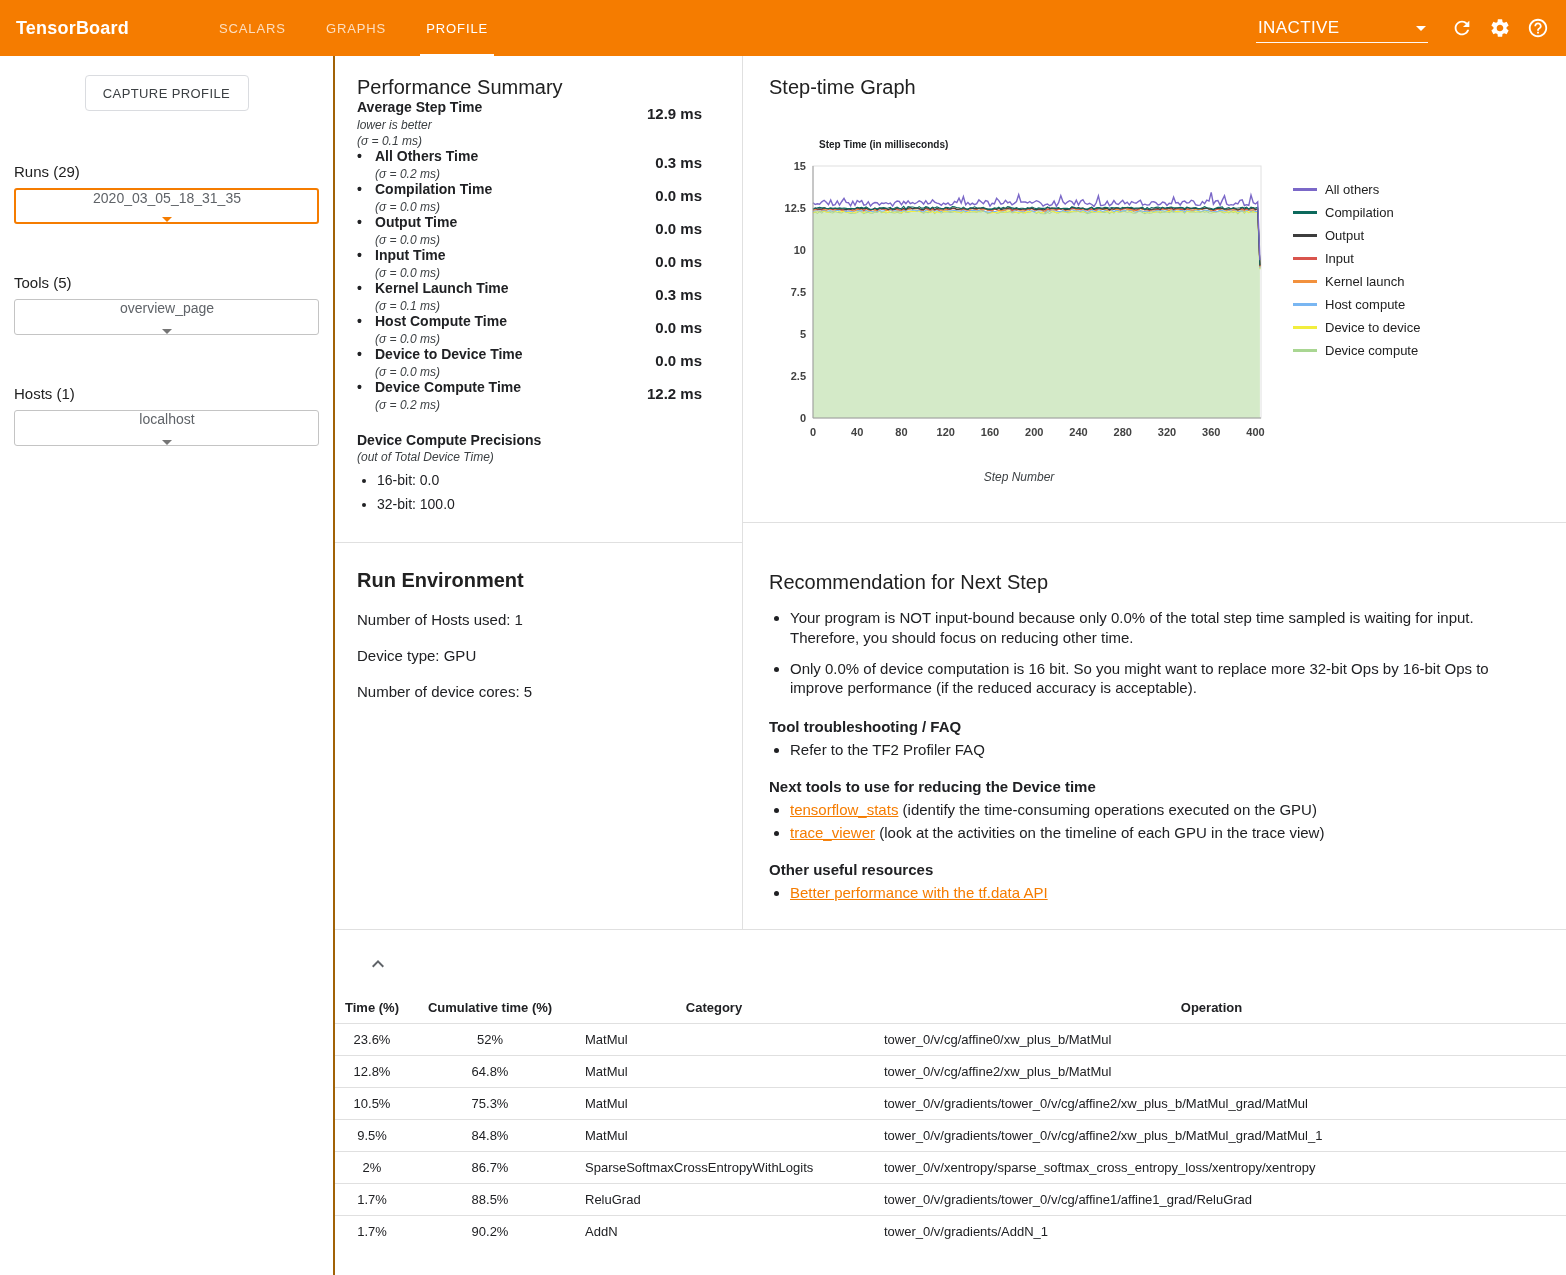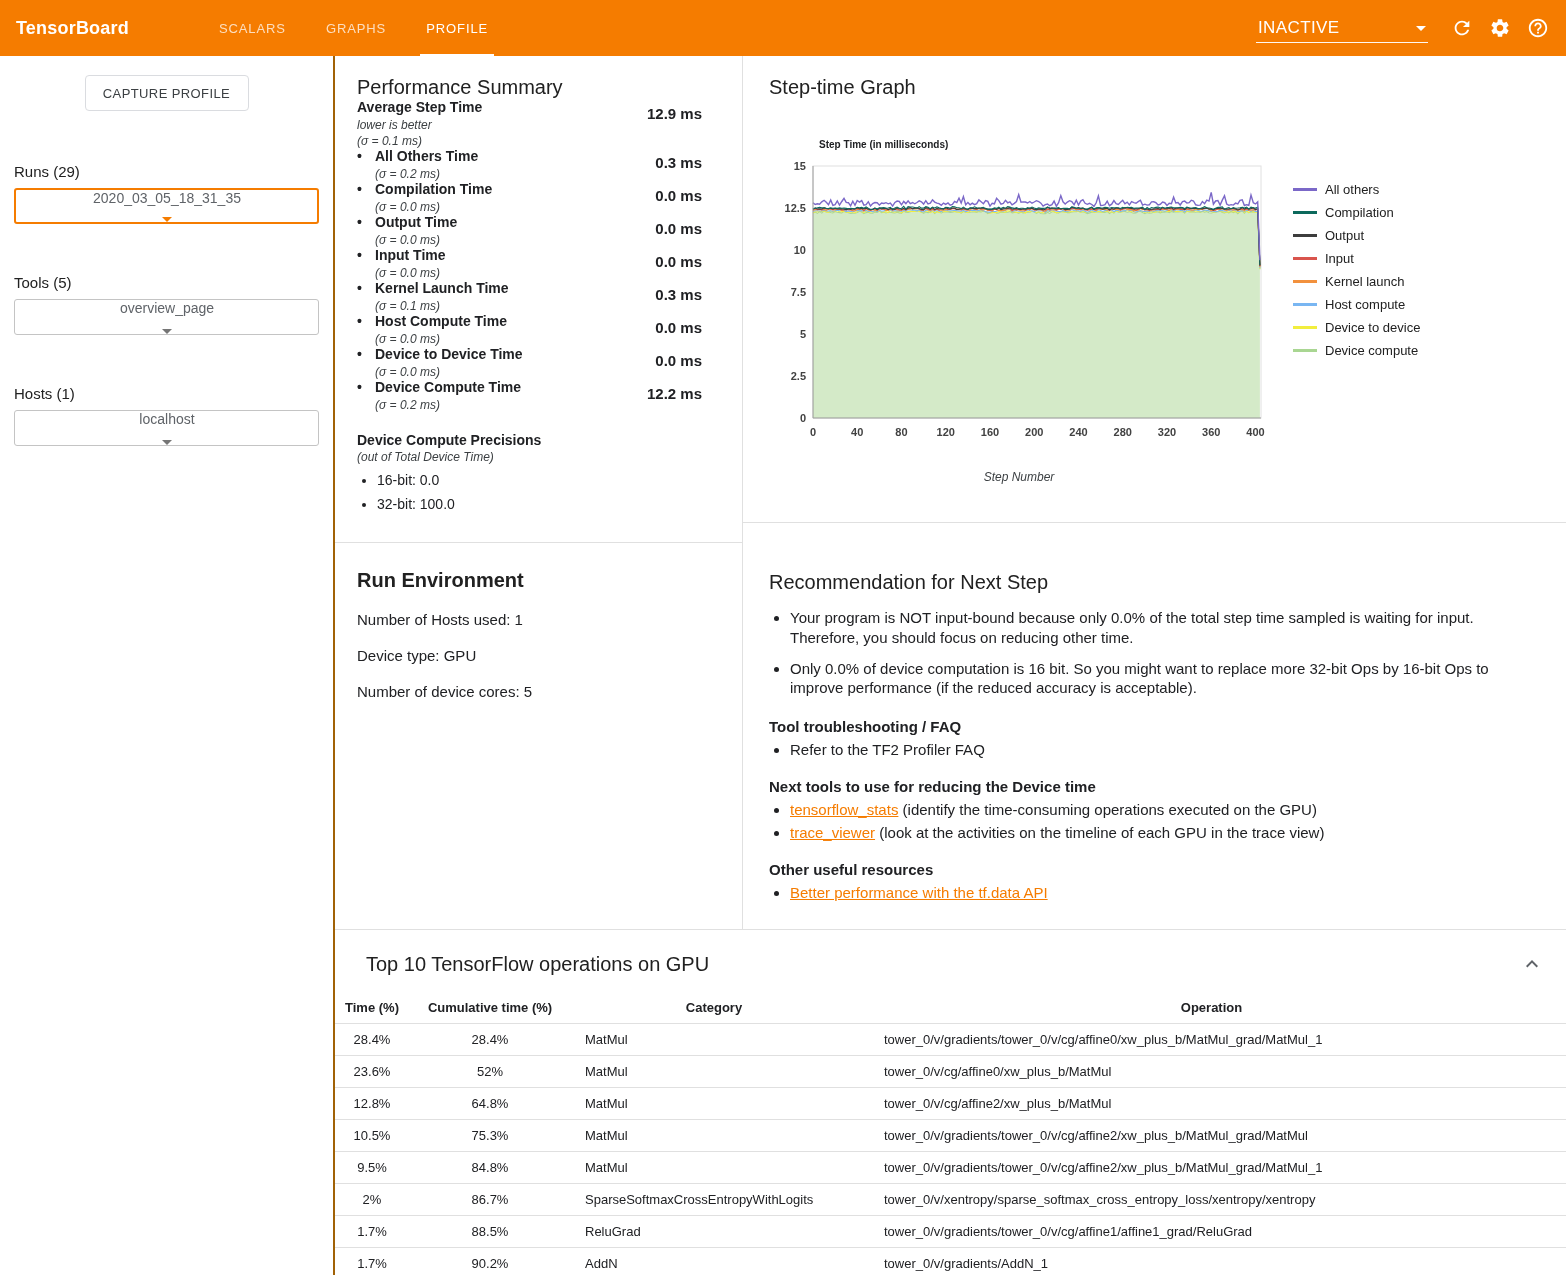--- a/index.html
+++ b/index.html
@@ -455,44 +455,37 @@
             <div class="sub-head">Other useful resources</div>
             <ul class="sub-list">
               <li><a class="lnk">Better performance with the tf.data API</a></li>
             </ul>
           </div>
       </div>
     </div>
 
     <div class="ops-card">
       <div class="ops-head">
-        <h2 class="section-title">Top 10 TensorFlow operations on GPU</h2>
         <div class="chev-btn">
           <svg width="24" height="24" viewBox="0 0 24 24">
               <path d="M12 8l-6 6 1.41 1.41L12 10.83l4.59 4.58L18 14z"></path>
             </svg>
         </div>
       </div>
       <table class="ops">
         <thead>
             <tr>
               <th>Time (%)</th>
               <th>Cumulative time (%)</th>
               <th>Category</th>
               <th>Operation</th>
             </tr>
           </thead>
         <tbody>
             <tr>
-              <td>28.4%</td>
-              <td>28.4%</td>
-              <td>MatMul</td>
-              <td>tower_0/v/gradients/tower_0/v/cg/affine0/xw_plus_b/MatMul_grad/MatMul_1</td>
-            </tr>
-            <tr>
               <td>23.6%</td>
               <td>52%</td>
               <td>MatMul</td>
               <td>tower_0/v/cg/affine0/xw_plus_b/MatMul</td>
             </tr>
             <tr>
               <td>12.8%</td>
               <td>64.8%</td>
               <td>MatMul</td>
               <td>tower_0/v/cg/affine2/xw_plus_b/MatMul</td>

